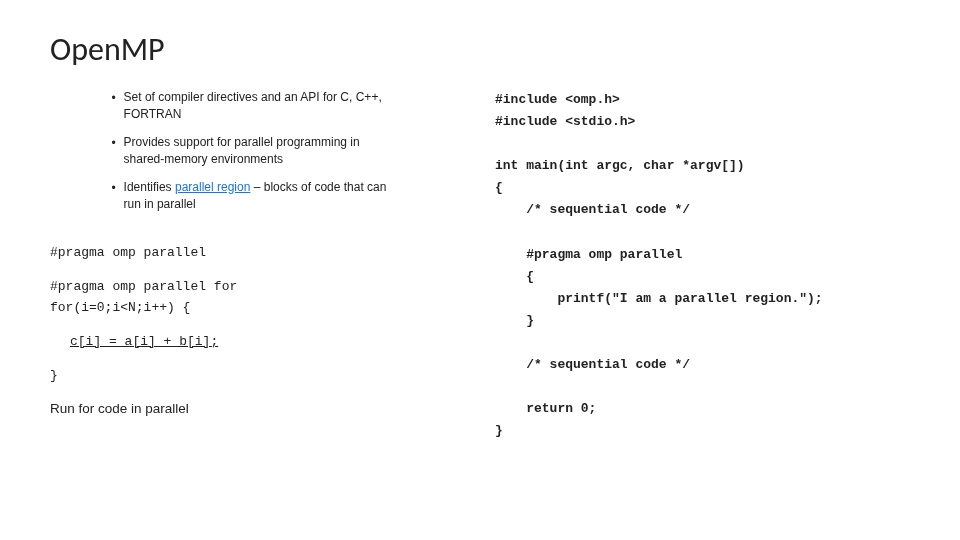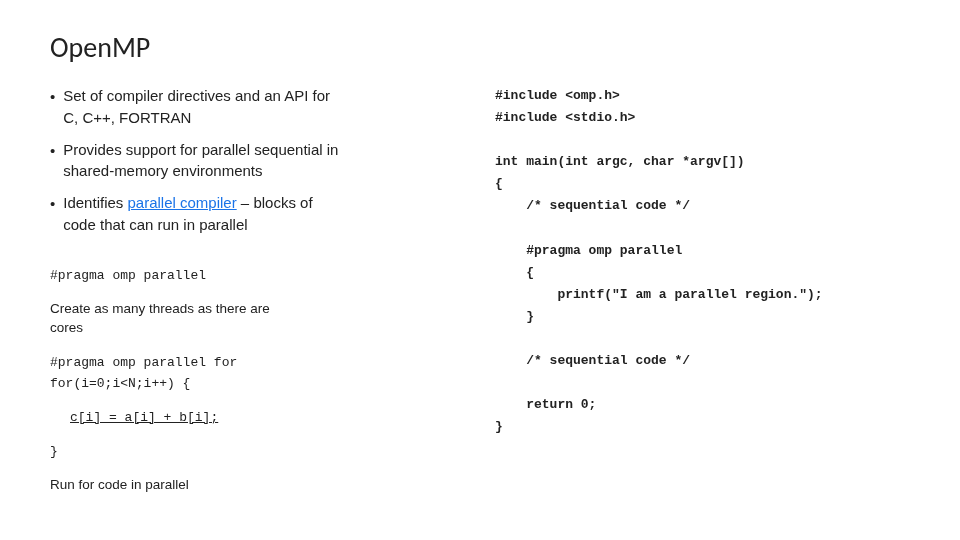--- a/index.html
+++ b/index.html
@@ -14,21 +14,21 @@
 
     .slide {
       width: 960px;
       height: 540px;
       padding: 30px 50px;
       display: flex;
       flex-direction: column;
     }
 
     .title {
-      font-size: 28px;
+      font-size: 32px;
       font-weight: 400;
       color: #222;
       margin-bottom: 20px;
       font-family: 'Calibri', Arial, sans-serif;
     }
 
     .content-area {
       display: flex;
       flex-direction: row;
       gap: 30px;
@@ -52,24 +52,25 @@
     }
 
     .bullet-list {
       list-style: none;
       margin-bottom: 14px;
     }
 
     .bullet-list li {
       display: flex;
       align-items: flex-start;
-      font-size: 15px;
+      font-size: 12px;
       color: #222;
       line-height: 1.45;
       margin-bottom: 10px;
+      justify-content: center;
     }
 
     .bullet-list li::before {
       content: "•";
       margin-right: 8px;
       margin-top: 1px;
       flex-shrink: 0;
     }
 
     .bullet-text {
@@ -113,31 +114,29 @@
 
   <div class="content-area">
 
     <div class="left-panel">
 
       <ul class="bullet-list">
         <li>
           <span class="bullet-text">Set of compiler directives and an API for C, C++, FORTRAN</span>
         </li>
         <li>
-          <span class="bullet-text">Provides support for parallel sequential in shared-memory environments</span>
+          <span class="bullet-text">Provides support for parallel programming in shared-memory environments</span>
         </li>
         <li>
-          <span class="bullet-text">Identifies <span class="highlight-link">parallel compiler</span> – blocks of code that can run in parallel</span>
+          <span class="bullet-text">Identifies <span class="highlight-link">parallel region</span> – blocks of code that can run in parallel</span>
         </li>
       </ul>
 
       <div class="code-block">#pragma omp parallel</div>
 
-      <div class="description-text" style="white-space:pre-line;">Create as many threads as there are
-  cores</div>
 
       <div class="code-block">
         <span>#pragma omp parallel for</span><br>
         <span>  for(i=0;i&lt;N;i++) {</span>
       </div>
 
       <div class="code-block">
         <span style="padding-left:20px;text-decoration:underline;">c[i] = a[i] + b[i];</span>
       </div>
 

